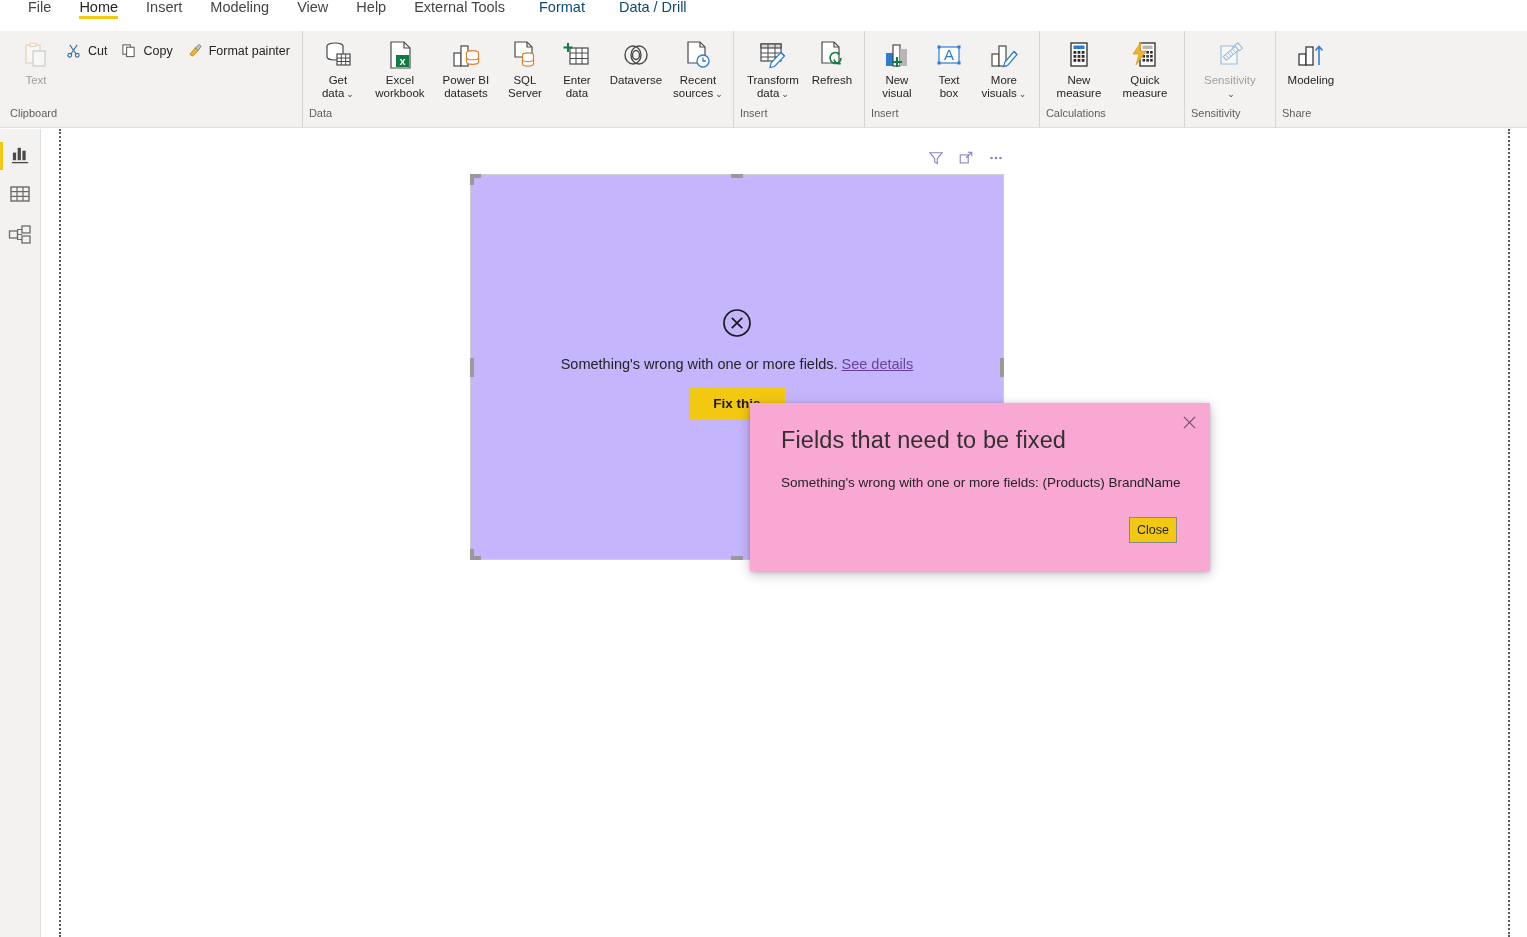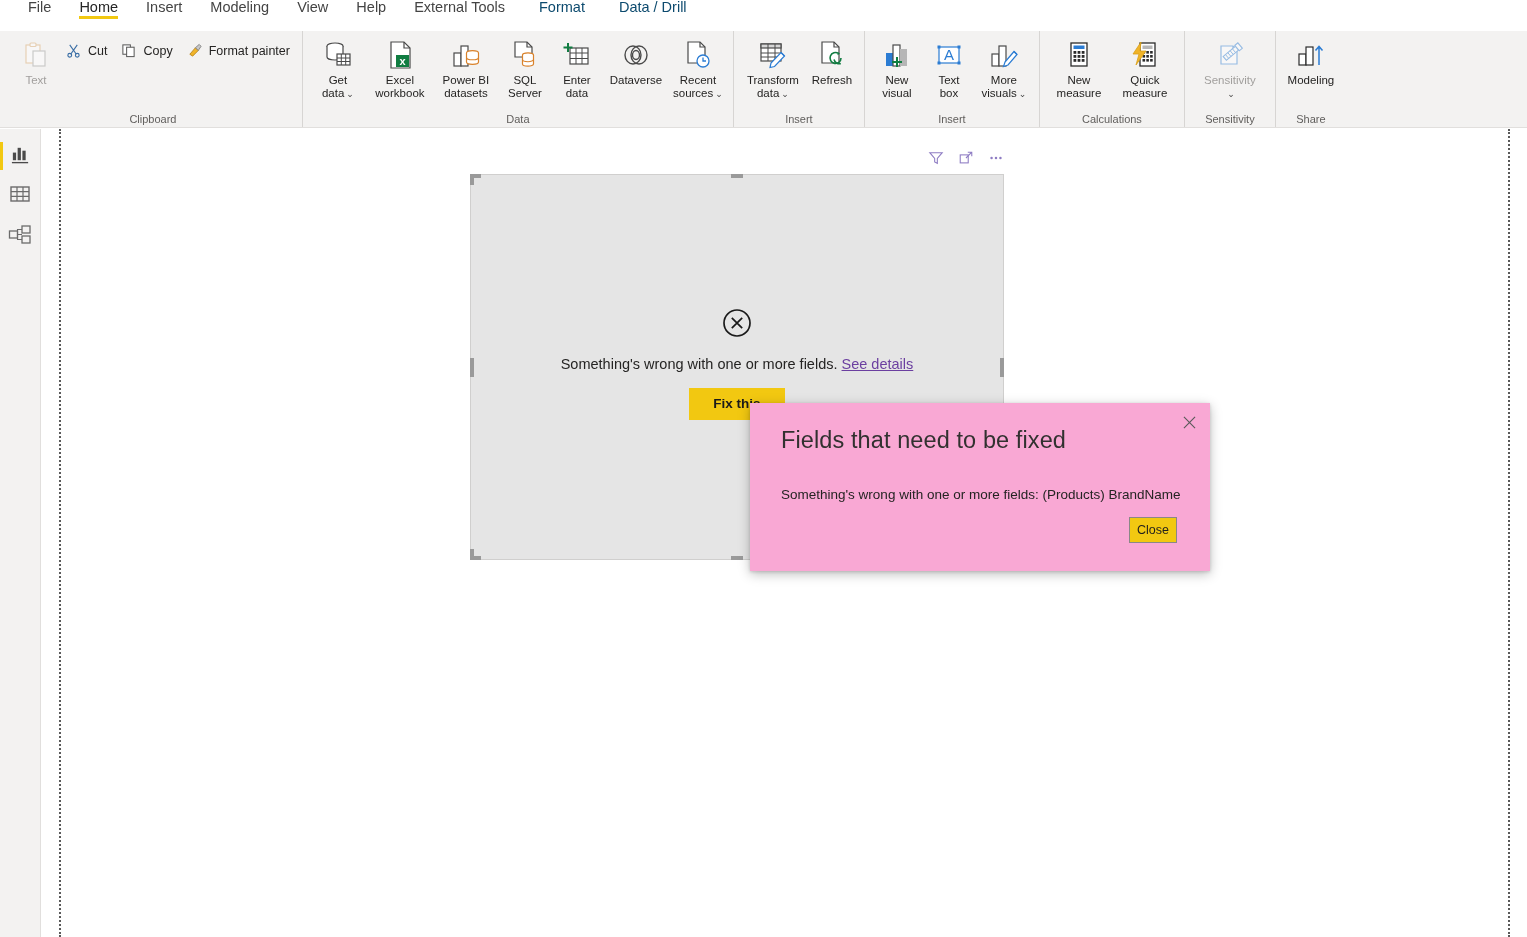--- a/index.html
+++ b/index.html
@@ -64,24 +64,23 @@
     padding: 5px 6px 0 6px;
     height: 97px;
   }
   .group + .group { border-left: 1px solid #d7d5d3; }
   .group-body {
     display: flex;
     align-items: flex-start;
     flex: 1;
   }
   .group-label {
-    text-align: center;
     font-size: 11px;
     color: #605e5c;
-    padding-bottom: 3px;
+    padding-bottom: 9px;
     line-height: 12px;
   }
 
   
   .btn-big {
     width: 52px;
     display: flex;
     flex-direction: column;
     align-items: center;
     padding: 2px 1px 0 1px;
@@ -171,21 +170,21 @@
     right: 0; top: -27px;
     display: flex;
     align-items: center;
     gap: 13px;
     height: 22px;
   }
   .vh-btn { width: 17px; height: 17px; display:flex; align-items:center; justify-content:center; cursor: default; }
   .visual-box {
     position: absolute;
     left: 0; top: 0; right: 0; bottom: 0;
-    background: #e5e5e5;
+    background: #c4b5fd;
     border: 1px solid #d0cfce;
   }
   
   .handle { position: absolute; background: #9a9a9a; }
   .h-tl { left: -1px; top: -1px; width: 11px; height: 4px; }
   .h-tl2 { left: -1px; top: -1px; width: 4px; height: 11px; }
   .h-bl { left: -1px; bottom: -1px; width: 11px; height: 4px; }
   .h-bl2 { left: -1px; bottom: -1px; width: 4px; height: 11px; }
   .h-tc { left: 50%; margin-left: -6px; top: -1px; width: 12px; height: 4px; }
   .h-bc { left: 50%; margin-left: -6px; bottom: -1px; width: 12px; height: 4px; }
@@ -243,21 +242,21 @@
   .dlg-title {
     position: absolute;
     left: 29px; top: 22px;
     font-size: 23.5px;
     color: #323130;
     font-weight: normal;
     letter-spacing: .1px;
   }
   .dlg-body {
     position: absolute;
-    left: 29px; top: 80px;
+    left: 29px; top: 68px;
     right: 24px;
     font-size: 13.5px;
     color: #252423;
     line-height: 19px;
   }
   .dlg-close-btn {
     position: absolute;
     right: 31px; bottom: 26px;
     background: #f2c811;
     border: 1px solid #8a8886;

